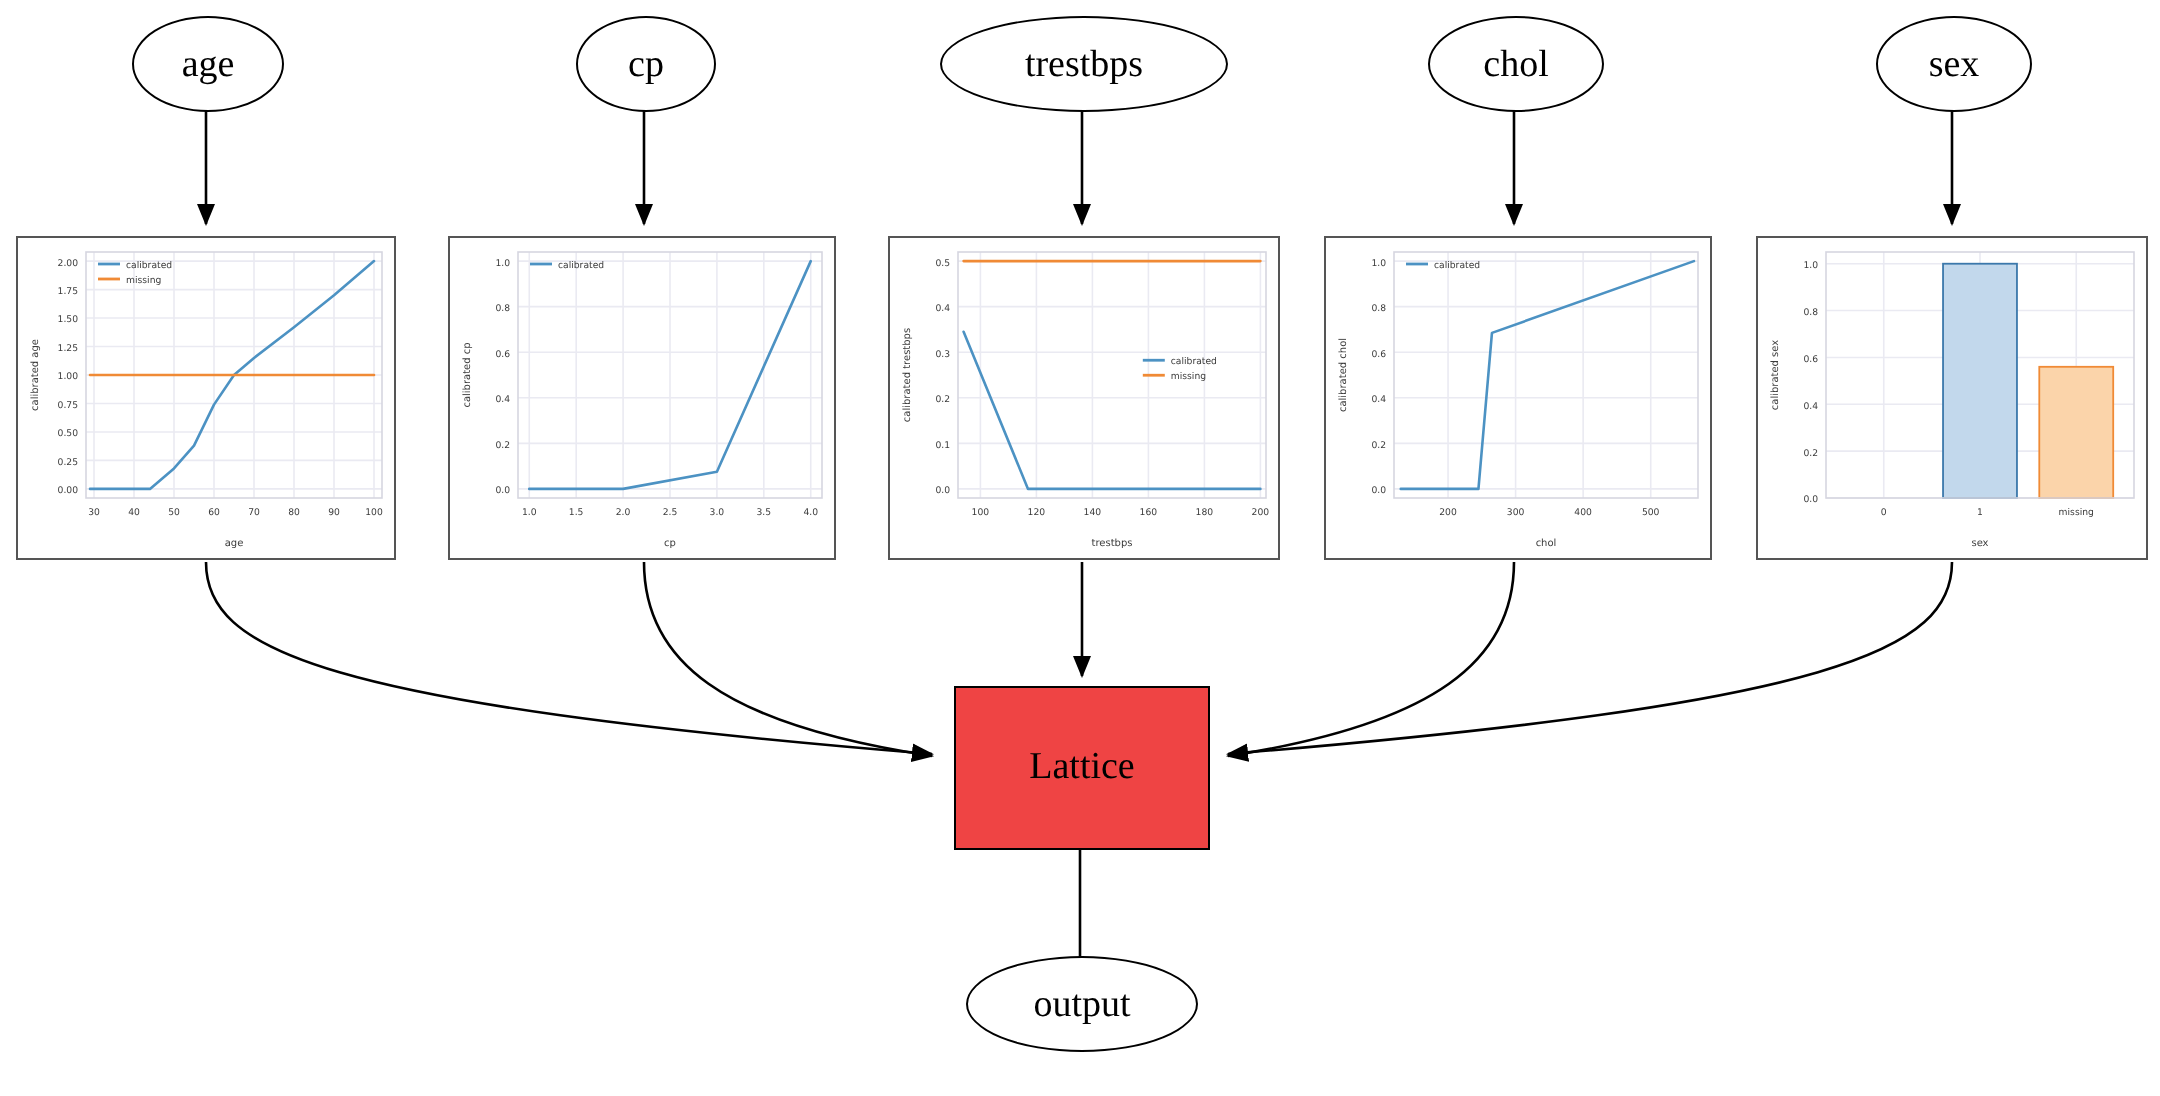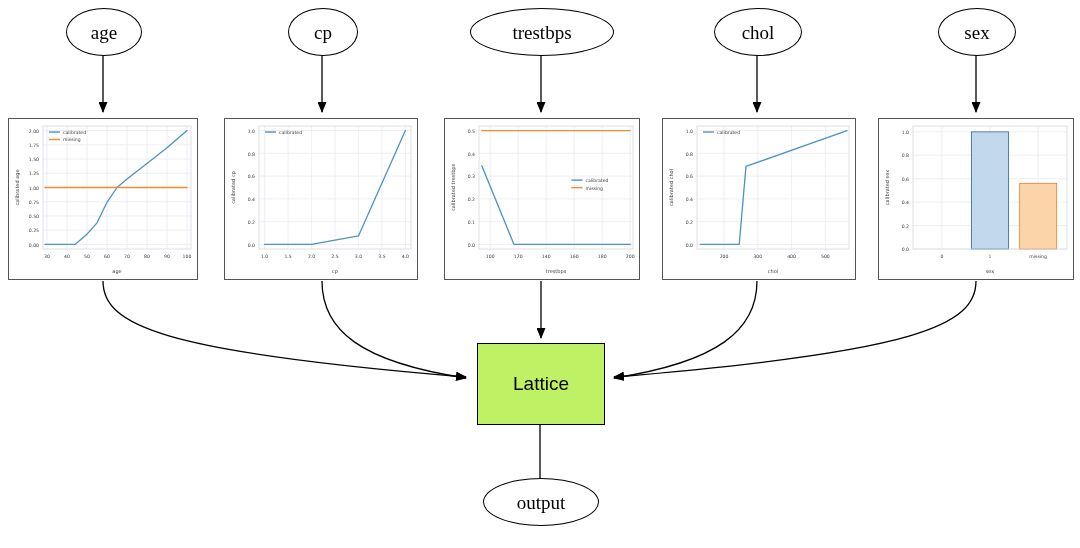--- a/index.html
+++ b/index.html
@@ -5,22 +5,22 @@
   html,body{margin:0;padding:0;background:#ffffff;}
   body{width:1080px;height:548px;position:relative;overflow:hidden;
        font-family:"Liberation Serif",serif;}
   .canvas{position:absolute;inset:0;}
   svg.edges{position:absolute;left:0;top:0;width:1080px;height:548px;pointer-events:none;}
 
   .node-ellipse{position:absolute;display:flex;align-items:center;justify-content:center;
       border:1.2px solid #000;border-radius:50%;background:#fff;
       font-family:"Liberation Serif",serif;font-size:19px;color:#000;line-height:1;}
   .node-box{position:absolute;display:flex;align-items:center;justify-content:center;
-      border:1.4px solid #000;background:#bef264;
-      font-family:Liberation Sans, sans-serif;font-size:19px;color:#000;}
+      border:1.4px solid #000;background:#ef4444;
+      font-family:Liberation Serif, serif;font-size:19px;color:#000;}
 
   .chart-frame{position:absolute;border:1.3px solid #555;background:#fff;box-sizing:border-box;}
   .chart-inner{position:absolute;inset:0;}
   .plot-svg{display:block;width:100%;height:100%;}
   .tick-text{font-family:"DejaVu Sans",sans-serif;fill:#3b3b3b;}
   .axis-label{font-family:"DejaVu Sans",sans-serif;fill:#3b3b3b;}
   .legend-text{font-family:"DejaVu Sans",sans-serif;fill:#3b3b3b;}
 </style>
 </head>
 <body>

